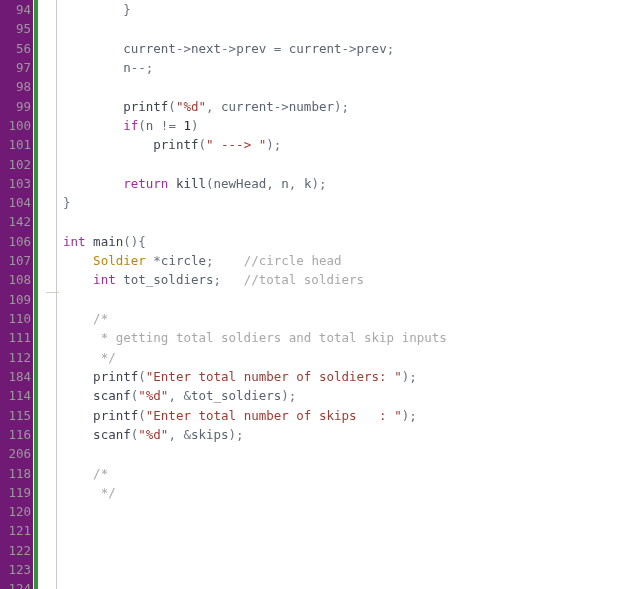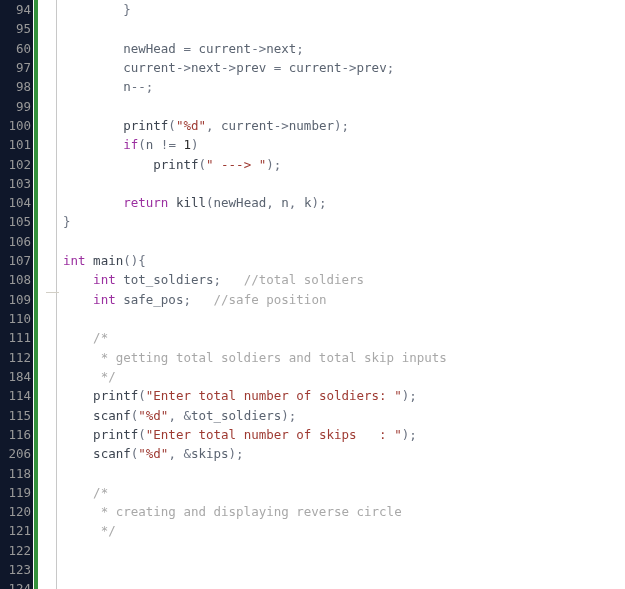--- a/index.html
+++ b/index.html
@@ -18,21 +18,21 @@
     line-height: 19.32px;
   }
 
   
   .gutter {
     position: absolute;
     left: 0;
     top: 0;
     width: 33px;
     height: 589px;
-    background: #0f172a;
+    background: #701a75;
   }
   .gutter-line {
     height: 19.32px;
     text-align: right;
     padding-right: 2px;
     color: #999999;
     font-size: 12.5px;
     letter-spacing: 0px;
     white-space: pre;
     box-sizing: border-box;
@@ -95,30 +95,30 @@
   .pun  { color: #6a7280; }   
 </style>
 </head>
 <body>
 
 <div id="editor">
 
   <div class="gutter">
     <div class="gutter-line">94</div>
     <div class="gutter-line">95</div>
-    <div class="gutter-line">60</div>
+    <div class="gutter-line">56</div>
     <div class="gutter-line">97</div>
     <div class="gutter-line">98</div>
     <div class="gutter-line">99</div>
     <div class="gutter-line">100</div>
     <div class="gutter-line">101</div>
     <div class="gutter-line">102</div>
     <div class="gutter-line">103</div>
     <div class="gutter-line">104</div>
-    <div class="gutter-line">105</div>
+    <div class="gutter-line">142</div>
     <div class="gutter-line">106</div>
     <div class="gutter-line">107</div>
     <div class="gutter-line">108</div>
     <div class="gutter-line">109</div>
     <div class="gutter-line">110</div>
     <div class="gutter-line">111</div>
     <div class="gutter-line">112</div>
     <div class="gutter-line">184</div>
     <div class="gutter-line">114</div>
     <div class="gutter-line">115</div>
@@ -135,41 +135,39 @@
 
   <div class="vcs-bar"></div>
 
   <div class="indent-guide"></div>
 
   <div class="fold-marker" style="top:292px"></div>
 
   <div class="code-area">
     <div class="code-line"><span class="pun">        }</span></div>
     <div class="code-line"> </div>
-    <div class="code-line"><span class="id">        newHead</span><span class="pun"> = </span><span class="id">current</span><span class="pun">-&gt;</span><span class="id">next</span><span class="pun">;</span></div>
     <div class="code-line"><span class="id">        current</span><span class="pun">-&gt;</span><span class="id">next</span><span class="pun">-&gt;</span><span class="id">prev</span><span class="pun"> = </span><span class="id">current</span><span class="pun">-&gt;</span><span class="id">prev</span><span class="pun">;</span></div>
     <div class="code-line"><span class="id">        n</span><span class="pun">--;</span></div>
     <div class="code-line"> </div>
     <div class="code-line"><span class="fn">        printf</span><span class="pun">(</span><span class="str">"%d"</span><span class="pun">, </span><span class="id">current</span><span class="pun">-&gt;</span><span class="id">number</span><span class="pun">);</span></div>
     <div class="code-line"><span class="kw">        if</span><span class="pun">(</span><span class="id">n</span><span class="pun"> != </span><span class="num">1</span><span class="pun">)</span></div>
     <div class="code-line"><span class="fn">            printf</span><span class="pun">(</span><span class="str">" ---&gt; "</span><span class="pun">);</span></div>
     <div class="code-line"> </div>
     <div class="code-line"><span class="kw">        return</span><span class="pun"> </span><span class="fn">kill</span><span class="pun">(</span><span class="id">newHead</span><span class="pun">, </span><span class="id">n</span><span class="pun">, </span><span class="id">k</span><span class="pun">);</span></div>
     <div class="code-line"><span class="pun">}</span></div>
     <div class="code-line"> </div>
     <div class="code-line"><span class="kw">int</span><span class="pun"> </span><span class="fn">main</span><span class="pun">(){</span></div>
+    <div class="code-line"><span class="type">    Soldier</span><span class="pun"> *</span><span class="id">circle</span><span class="pun">;</span><span class="cmt">    //circle head</span></div>
     <div class="code-line"><span class="kw">    int</span><span class="pun"> </span><span class="id">tot_soldiers</span><span class="pun">;</span><span class="cmt">   //total soldiers</span></div>
-    <div class="code-line"><span class="kw">    int</span><span class="pun"> </span><span class="id">safe_pos</span><span class="pun">;</span><span class="cmt">   //safe position</span></div>
     <div class="code-line"> </div>
     <div class="code-line"><span class="cmt">    /*</span></div>
     <div class="code-line"><span class="cmt">     * getting total soldiers and total skip inputs</span></div>
     <div class="code-line"><span class="cmt">     */</span></div>
     <div class="code-line"><span class="fn">    printf</span><span class="pun">(</span><span class="str">"Enter total number of soldiers: "</span><span class="pun">);</span></div>
     <div class="code-line"><span class="fn">    scanf</span><span class="pun">(</span><span class="str">"%d"</span><span class="pun">, &amp;</span><span class="id">tot_soldiers</span><span class="pun">);</span></div>
     <div class="code-line"><span class="fn">    printf</span><span class="pun">(</span><span class="str">"Enter total number of skips   : "</span><span class="pun">);</span></div>
     <div class="code-line"><span class="fn">    scanf</span><span class="pun">(</span><span class="str">"%d"</span><span class="pun">, &amp;</span><span class="id">skips</span><span class="pun">);</span></div>
     <div class="code-line"> </div>
     <div class="code-line"><span class="cmt">    /*</span></div>
-    <div class="code-line"><span class="cmt">     * creating and displaying reverse circle</span></div>
     <div class="code-line"><span class="cmt">     */</span></div>
   </div>
 
 </div>
 
 </body></html>

